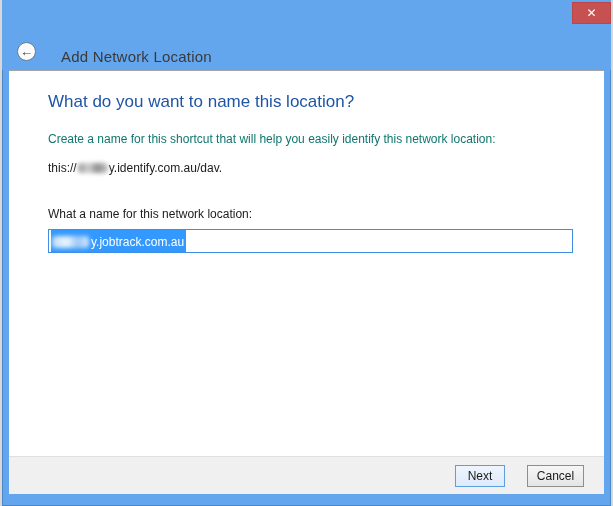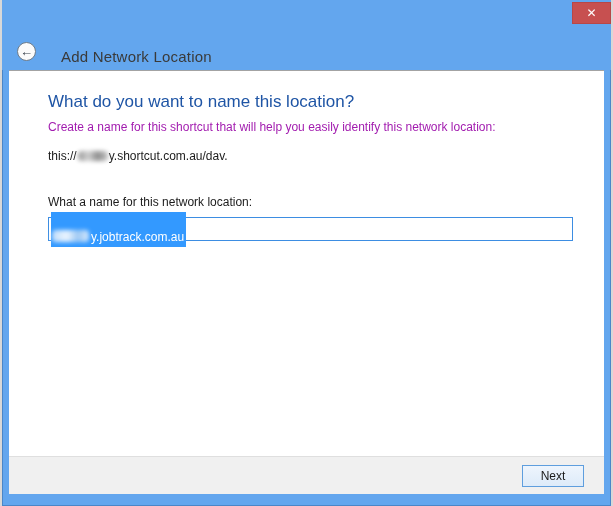--- a/index.html
+++ b/index.html
@@ -36,21 +36,21 @@
     font-size:15px; color:#3a3a3a; letter-spacing:.2px;
   }
   
   .client {
     position:absolute; left:7px; right:7px; top:70px; bottom:12px;
     background:#ffffff; border-top:1px solid #a3a3a3;
     display:flex; flex-direction:column;
   }
   .content { flex:1 1 auto; padding:21px 31px 0 39px;border-radius:21px; }
   .heading { font-size:17px; font-weight:normal; color:#1f55a5; }
-  .desc { margin-top:8px; font-size:12px; color:#a21caf; }
+  .desc { margin-top:20px; font-size:12px; color:#0f766e; }
   .url-line { margin-top:15px; font-size:12px; color:#1b1b1b; white-space:nowrap; }
   .input-label { margin-top:32px; font-size:12px; color:#1b1b1b; }
   
   .smudge {
     display:inline-block; vertical-align:middle;
     border-radius:4px; filter:blur(2px);
   }
   .smudge-url {
     width:30px; height:10px; margin:0 1px 2px 1px;
     background:linear-gradient(90deg,#9a9a9a 0%,#cfcfcf 35%,#8f8f8f 65%,#c4c4c4 100%);
@@ -63,35 +63,35 @@
   
   .textbox {
     margin-top:8px; width:525px; height:24px;
     background:#fff; border:1px solid #3d8de2;
     padding:1px 2px; display:flex; align-items:center;
     font-size:12px; cursor:text;
   }
   .selection {
     display:inline-flex; align-items:center;
     background:#3399ff; color:#ffffff;
-    padding:18px 2px 3px 1px; line-height:14px; white-space:nowrap;
+    padding:5px 2px 3px 1px; line-height:14px; white-space:nowrap;
   }
   
   .footer {
     flex:0 0 38px; background:#f0f0f0; border-top:1px solid #dfdfdf;
     display:flex; align-items:center; justify-content:flex-end;
     gap:22px; padding-right:20px;
   }
   .btn {
     height:22px; font-size:12px; color:#1a1a1a;
     display:flex; align-items:center; justify-content:center;
     font-family:"Liberation Sans","DejaVu Sans",sans-serif;
   }
   .btn-next {
-    width:62px;
+    width:50px;
     background:linear-gradient(#eef5fd,#ddebf9);
     border:1px solid #5e9ede;
   }
   .btn-cancel {
     width:57px;
     background:linear-gradient(#f6f6f6,#e5e5e5);
     border:1px solid #8e8e8e;
   }
 </style>
 </head>
@@ -106,30 +106,33 @@
     <div class="back-btn">
       <span>←</span>
     </div>
     <div class="win-title">Add Network Location</div>
   </div>
 
   <div class="client">
     <div class="content">
       <div class="heading">What do you want to name this location?</div>
       <div class="desc">Create a name for this shortcut that will help you easily identify this network location:</div>
-      <div class="url-line"><span>this://</span><span class="smudge smudge-url"></span><span>y.shortcut.com.au/dav.</span></div>
+      <div class="url-line"><span>this://</span><span class="smudge smudge-url"></span><span>y.identify.com.au/dav.</span></div>
       <div class="input-label">What a name for this network location:</div>
       <div class="textbox">
         <span class="selection">
             <span class="smudge smudge-input"></span>
             <span>y.jobtrack.com.au</span>
           </span>
       </div>
     </div>
 
     <div class="footer">
       <div class="btn btn-next">
         <span>Next</span>
       </div>
+      <div class="btn btn-cancel">
+        <span>Cancel</span>
+      </div>
     </div>
   </div>
 
 </div>
 
 </body></html>

